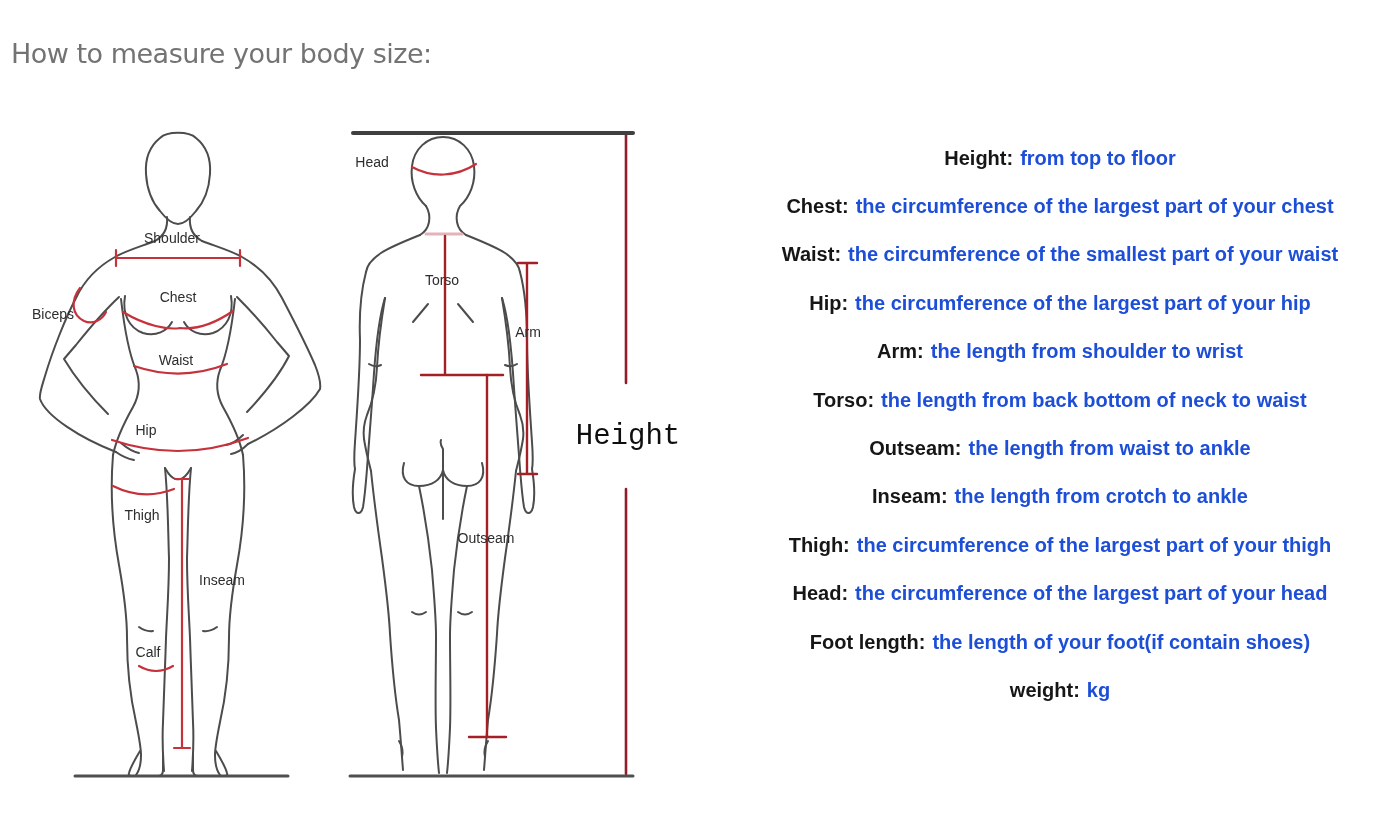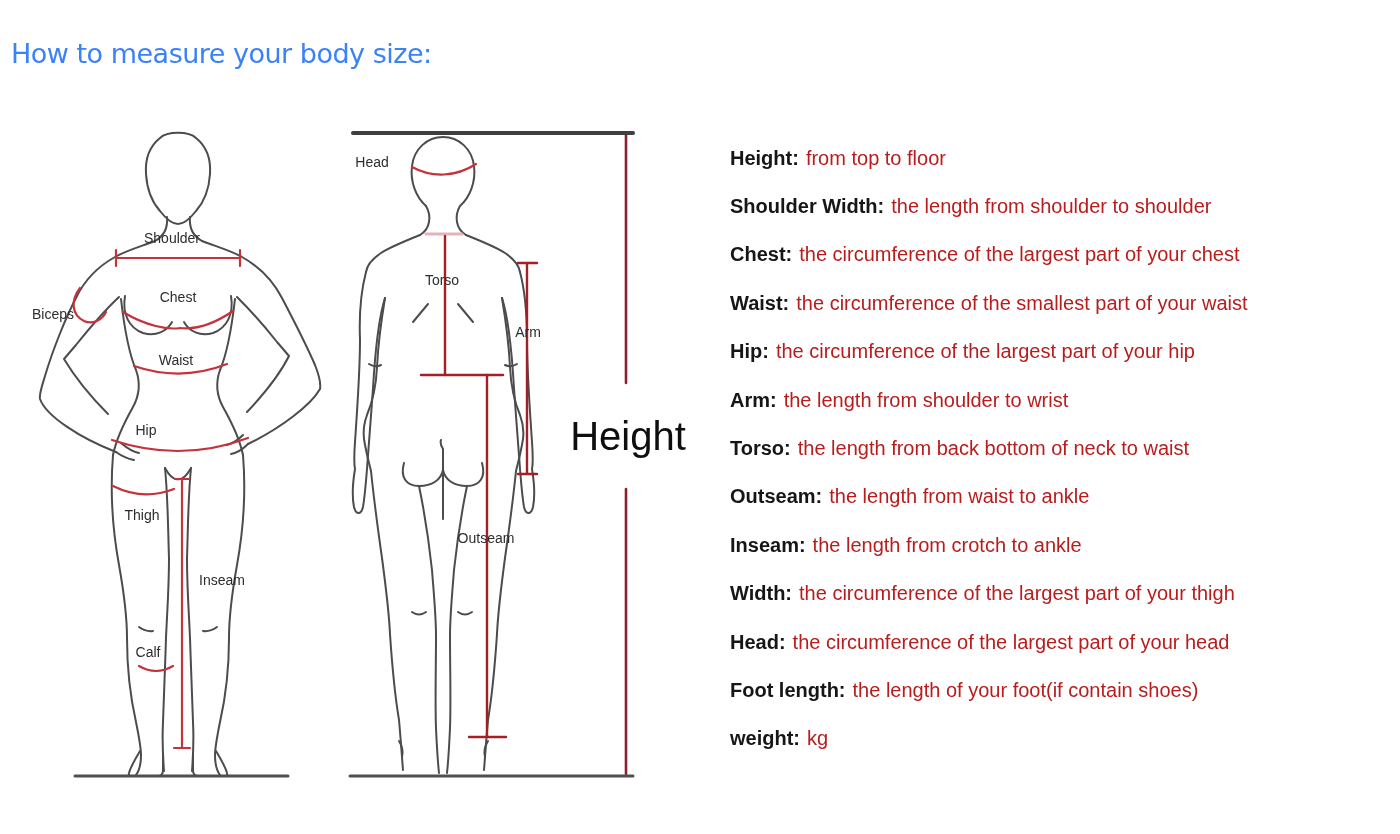--- a/index.html
+++ b/index.html
@@ -1,42 +1,42 @@
 <!DOCTYPE html>
 <html><head>
 <meta charset="utf-8">
 <style>
   html,body{margin:0;padding:0;background:#fff;}
   #canvas{
     position:relative;width:1400px;height:834px;background:#ffffff;overflow:hidden;
     font-family:"Liberation Sans", sans-serif;
   }
   .page-title{
-    position:absolute;left:11px;top:38px;font-size:27px;color:#3b82f6;
+    position:absolute;left:11px;top:38px;font-size:27px;color:#737373;
     font-family:"DejaVu Sans","Liberation Sans",sans-serif;letter-spacing:-0.5px;
   }
   #figure-svg{position:absolute;left:0;top:0;z-index:1;}
   .fig-label{
     position:absolute;transform:translate(-50%,-50%);z-index:2;
     font-size:14px;color:#2d2d2d;white-space:nowrap;line-height:1;
   }
   .fig-label.big{
-    font-size:40px;color:#0e0e0e;
-    font-family:Liberation Sans, sans-serif;
+    font-size:29px;color:#0e0e0e;
+    font-family:Liberation Mono, monospace;
   }
   .definitions{
     position:absolute;left:730px;top:134px;width:660px;margin:0;padding:0;
     list-style:none;z-index:2;
   }
   .definitions li{
     height:48.4px;display:flex;align-items:center;white-space:nowrap;
-    font-size:20px;color:#1e1e1e;
+    font-size:20px;color:#1e1e1e;justify-content:center;
   }
   .definitions .term{font-weight:bold;margin-right:7px;color:#161616;}
-  .definitions .def{color:#b91c1c;}
+  .definitions .def{color:#1d4ed8;font-weight:bold;}
 </style>
 </head>
 <body>
 
 <div id="canvas">
 
   <div class="page-title">How to measure your body size:</div>
 
   <svg id="figure-svg" width="1400" height="834" viewBox="0 0 1400 834" fill="none">
 
@@ -125,24 +125,20 @@
   <span class="fig-label" style="left:528px;top:332px">Arm</span>
   <span class="fig-label" style="left:486px;top:538px">Outseam</span>
   <span class="fig-label big" style="left:628px;top:436px">Height</span>
 
   <ul class="definitions">
     <li>
         <span class="term">Height:</span>
         <span class="def">from top to floor</span>
       </li>
     <li>
-        <span class="term">Shoulder Width:</span>
-        <span class="def">the length from shoulder to shoulder</span>
-      </li>
-    <li>
         <span class="term">Chest:</span>
         <span class="def">the circumference of the largest part of your chest</span>
       </li>
     <li>
         <span class="term">Waist:</span>
         <span class="def">the circumference of the smallest part of your waist</span>
       </li>
     <li>
         <span class="term">Hip:</span>
         <span class="def">the circumference of the largest part of your hip</span>
@@ -157,21 +153,21 @@
       </li>
     <li>
         <span class="term">Outseam:</span>
         <span class="def">the length from waist to ankle</span>
       </li>
     <li>
         <span class="term">Inseam:</span>
         <span class="def">the length from crotch to ankle</span>
       </li>
     <li>
-        <span class="term">Width:</span>
+        <span class="term">Thigh:</span>
         <span class="def">the circumference of the largest part of your thigh</span>
       </li>
     <li>
         <span class="term">Head:</span>
         <span class="def">the circumference of the largest part of your head</span>
       </li>
     <li>
         <span class="term">Foot length:</span>
         <span class="def">the length of your foot(if contain shoes)</span>
       </li>

